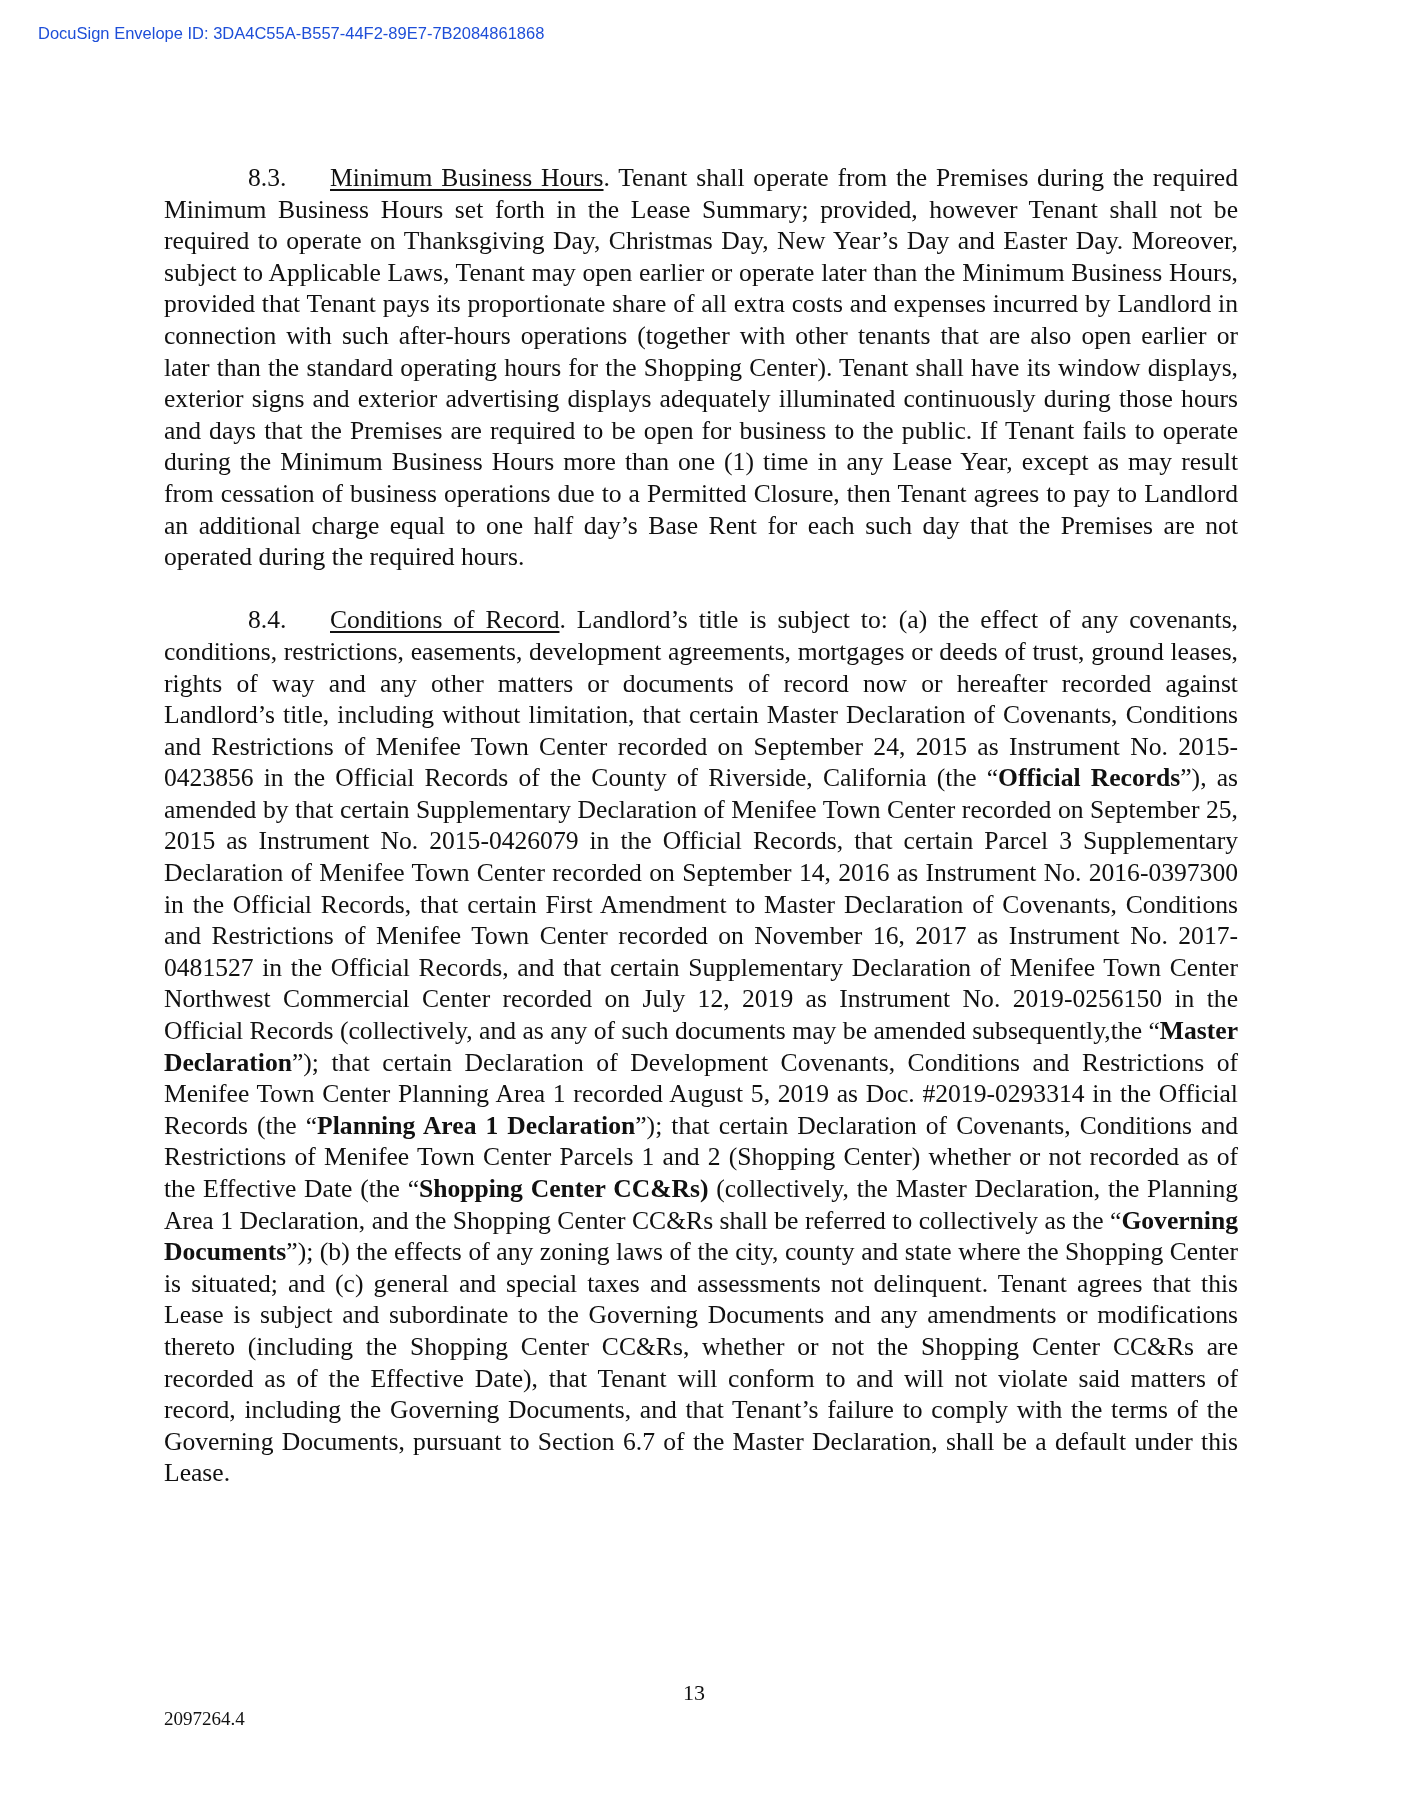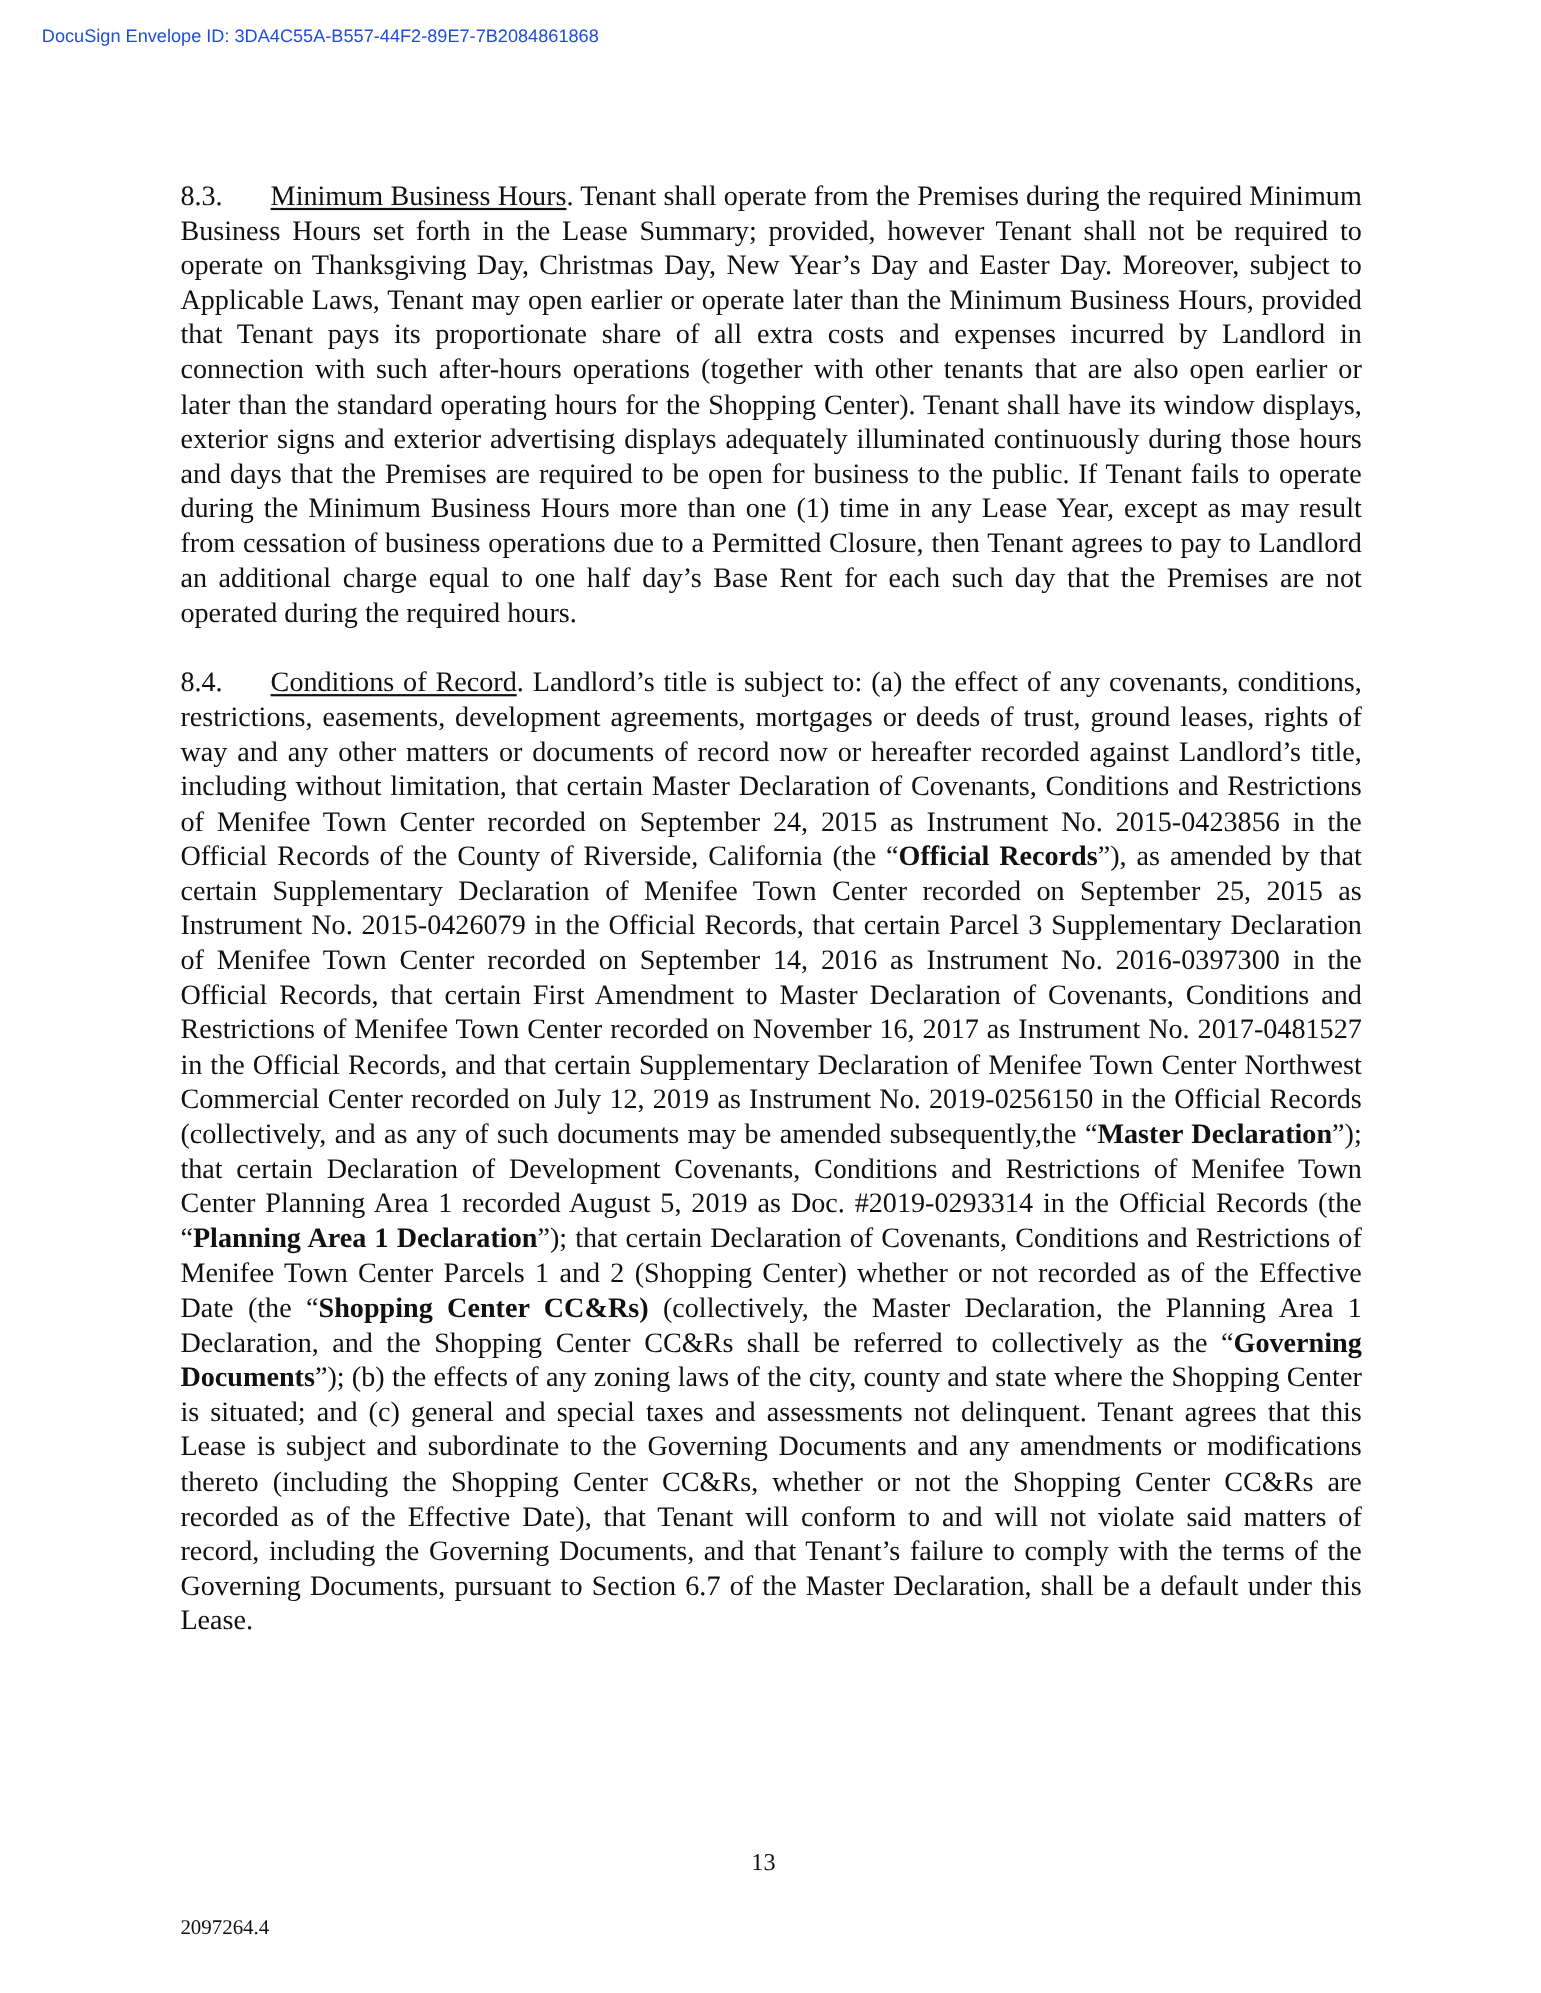--- a/index.html
+++ b/index.html
@@ -8,30 +8,30 @@
     position: absolute; left: 38px; top: 24px;
     font-family: "Liberation Sans", sans-serif; font-size: 16.5px; color: #1d4ed8;
     white-space: nowrap;
   }
   .content {
     position: absolute; left: 164px; top: 162px; width: 1074px;
     font-family: "Liberation Serif", serif; font-size: 25.6px; line-height: 31.6px;
     color: #111; text-align: justify;
   }
   .para { margin: 0 0 31.6px 0; }
-  .num { display: inline-block; width: 82px; }
+  .num { display: inline-block; margin-left: 84px; width: 82px; }
   .u { text-decoration: underline; text-underline-offset: 3px; text-decoration-thickness: 1.5px; }
   b { font-weight: bold; }
   .page-number {
     position: absolute; left: 683px; top: 1680px;
     font-family: "Liberation Serif", serif; font-size: 22px; color: #111;
   }
   .doc-id {
     position: absolute; left: 164px; top: 1708px;
-    font-family: "Liberation Serif", serif; font-size: 19px; color: #111; margin-top: 34px;
+    font-family: "Liberation Serif", serif; font-size: 19px; color: #111;
   }
 </style>
 </head>
 <body>
 
 <div class="envelope">DocuSign Envelope ID: 3DA4C55A-B557-44F2-89E7-7B2084861868</div>
 
 <div class="content">
   <p class="para">
     <span class="num">8.3.</span><span class="u">Minimum Business Hours</span><span>. Tenant shall operate from the Premises during the required Minimum Business Hours set forth in the Lease Summary; provided, however Tenant shall not be required to operate on Thanksgiving Day, Christmas Day, New Year’s Day and Easter Day. Moreover, subject to Applicable Laws, Tenant may open earlier or operate later than the Minimum Business Hours, provided that Tenant pays its proportionate share of all extra costs and expenses incurred by Landlord in connection with such after-hours operations (together with other tenants that are also open earlier or later than the standard operating hours for the Shopping Center). Tenant shall have its window displays, exterior signs and exterior advertising displays adequately illuminated continuously during those hours and days that the Premises are required to be open for business to the public.  If Tenant fails to operate during the Minimum Business Hours more than one (1) time in any Lease Year, except as may result from cessation of business operations due to a Permitted Closure, then Tenant agrees to pay to Landlord an additional charge equal to one half day’s Base Rent for each such day that the Premises are not operated during the required hours.</span>

